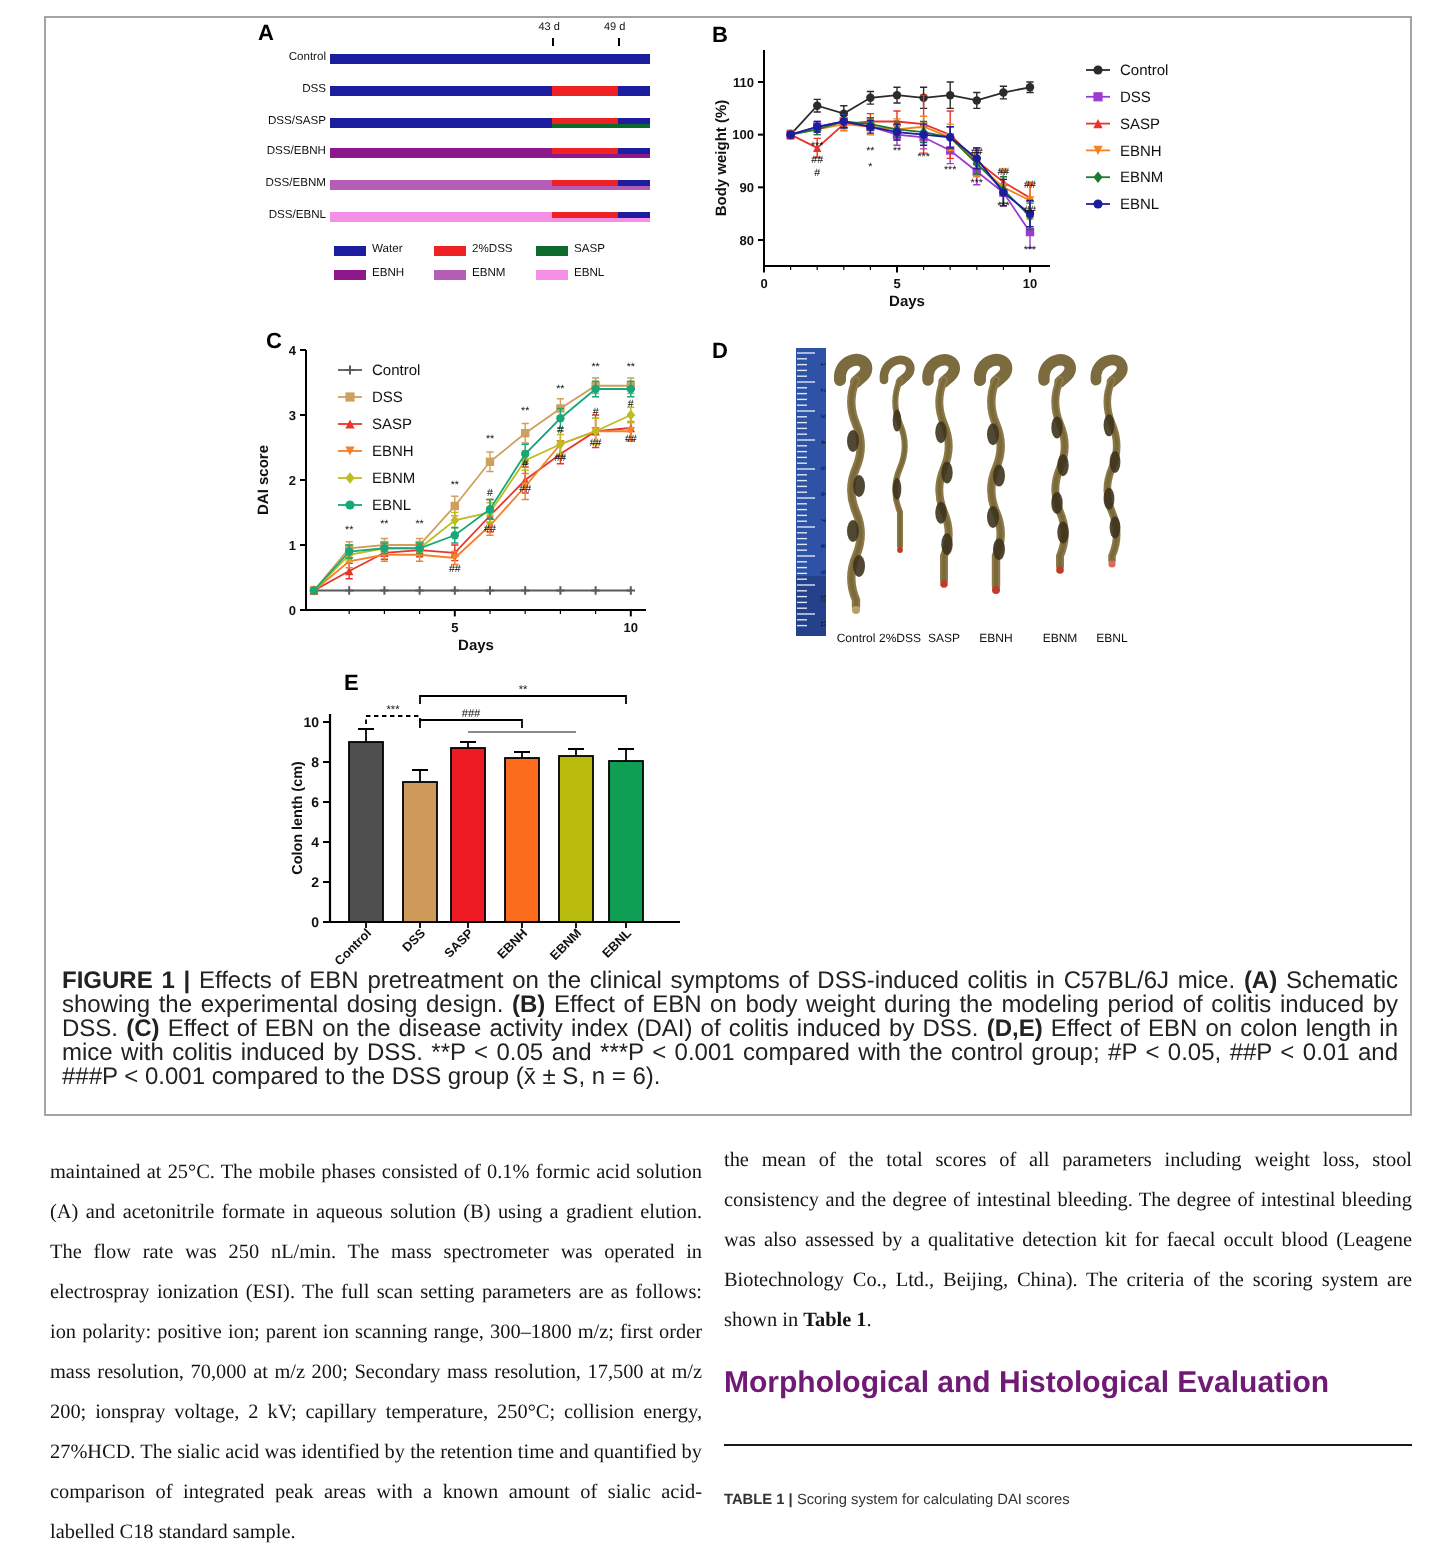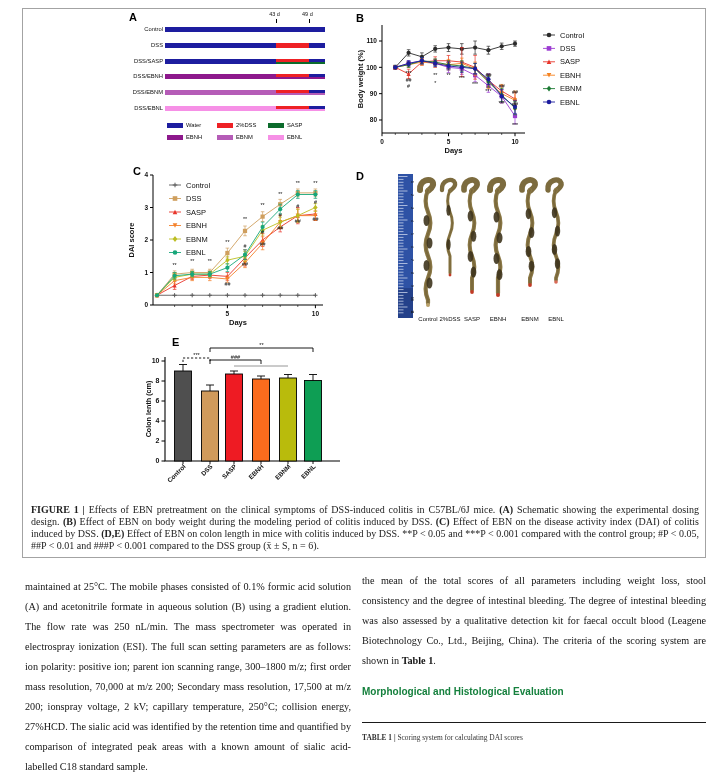--- a/index.html
+++ b/index.html
@@ -9,27 +9,27 @@
   .plab{position:absolute;font-family:"Liberation Sans",sans-serif;font-weight:bold;font-size:11px;color:#000}
   #panelA{position:absolute;left:102px;top:1px;width:215px;height:142px}
   .a-mark{position:absolute;font-size:5.5px;color:#111;white-space:nowrap}
   .a-mark-tick{position:absolute;width:1px;height:4px;background:#000}
   .a-rowlab{position:absolute;left:0;width:38px;text-align:right;font-size:5.8px;color:#111;white-space:nowrap}
   .a-seg{position:absolute}
   .a-sw{position:absolute;width:16px;height:5px}
   .a-lglab{position:absolute;font-size:5.8px;color:#111;white-space:nowrap}
   svg{position:absolute;overflow:visible}
   svg text{font-family:"Liberation Sans",sans-serif;fill:#111}
-  .figcap{position:absolute;left:8px;top:495px;width:668px;font-family:Liberation Serif, serif;font-size:10px;line-height:11.9px;text-align:justify;color:#222}
+  .figcap{position:absolute;left:8px;top:476px;width:668px;font-family:Liberation Sans, sans-serif;font-size:12px;line-height:11.9px;text-align:justify;color:#222}
   .bodycol{position:absolute;font-family:"Liberation Serif",serif;font-size:10.2px;line-height:20px;text-align:justify;color:#141414}
   .colL{left:25px;top:577px;width:326px}
   .colR{left:362px;top:571px;width:344px}
-  .heading{font-family:"Liberation Sans",sans-serif;font-size:10px;font-weight:bold;margin:11px 0 3px;color:#15803d}
+  .heading{font-family:"Liberation Sans",sans-serif;font-size:15px;font-weight:bold;margin:11px 0 3px;color:#701a75}
   .trule{border-top:1.4px solid #1a1a1a;margin-top:20px}
-  .tablecap{font-family:Liberation Serif, serif;font-size:7.4px;margin-top:5px;color:#333;text-align:left}
+  .tablecap{font-family:Liberation Sans, sans-serif;font-size:7.4px;margin-top:17px;color:#333;text-align:left}
 </style>
 </head>
 <body>
 
 <div class="page">
   <div class="figbox">
     <span class="plab" style="left:106px;top:2px">A</span>
     <span class="plab" style="left:333px;top:3px">B</span>
     <span class="plab" style="left:110px;top:156px">C</span>
     <span class="plab" style="left:333px;top:161px">D</span>

